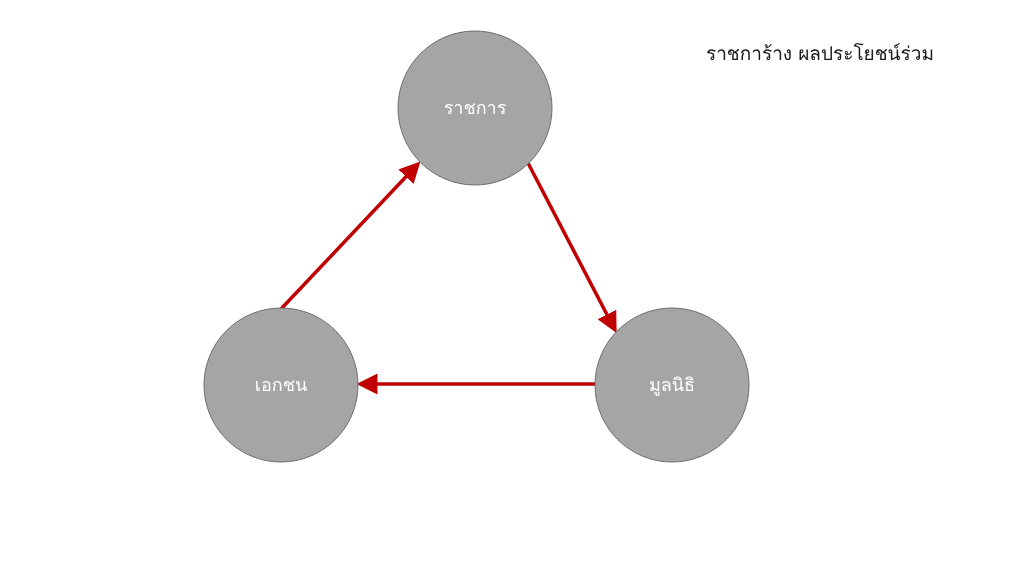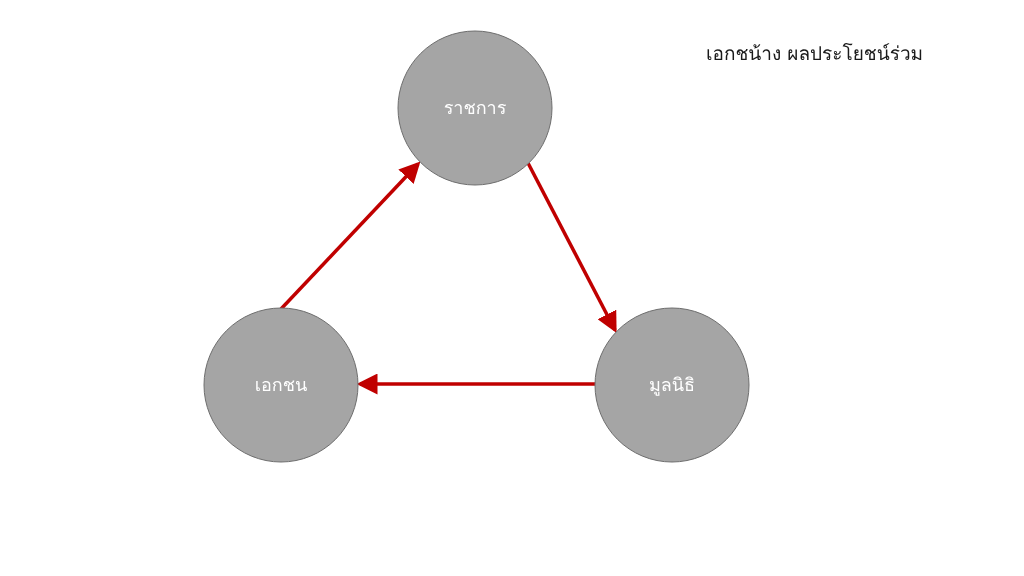--- a/index.html
+++ b/index.html
@@ -4,21 +4,21 @@
 <style>
   html, body { margin:0; padding:0; background:#ffffff; }
   body { width:1024px; height:576px; position:relative; overflow:hidden; font-family:"DejaVu Sans", sans-serif; }
   #title { position:absolute; left:706px; top:38px; font-size:19px; color:#1a1a1a; white-space:nowrap; }
   svg { position:absolute; left:0; top:0; }
   .node-label { font-family:"DejaVu Sans", sans-serif; font-size:18px; fill:#ffffff; }
 </style>
 </head>
 <body>
 
-<div id="title">เอกชน้าง ผลประโยชน์ร่วม</div>
+<div id="title">ราชการ้าง ผลประโยชน์ร่วม</div>
 
 <svg width="1024" height="576">
   <defs>
     <marker id="ah" markerWidth="6" markerHeight="6" refX="5" refY="3" orient="auto" markerUnits="strokeWidth">
       <path d="M0,0 L6,3 L0,6 z" fill="#c00000"></path>
     </marker>
   </defs>
 
   <line x1="281" y1="309" x2="418" y2="164" stroke="#c00000" stroke-width="3.5" marker-end="url(#ah)"></line>
   <line x1="528" y1="163" x2="615" y2="330" stroke="#c00000" stroke-width="3.5" marker-end="url(#ah)"></line>

